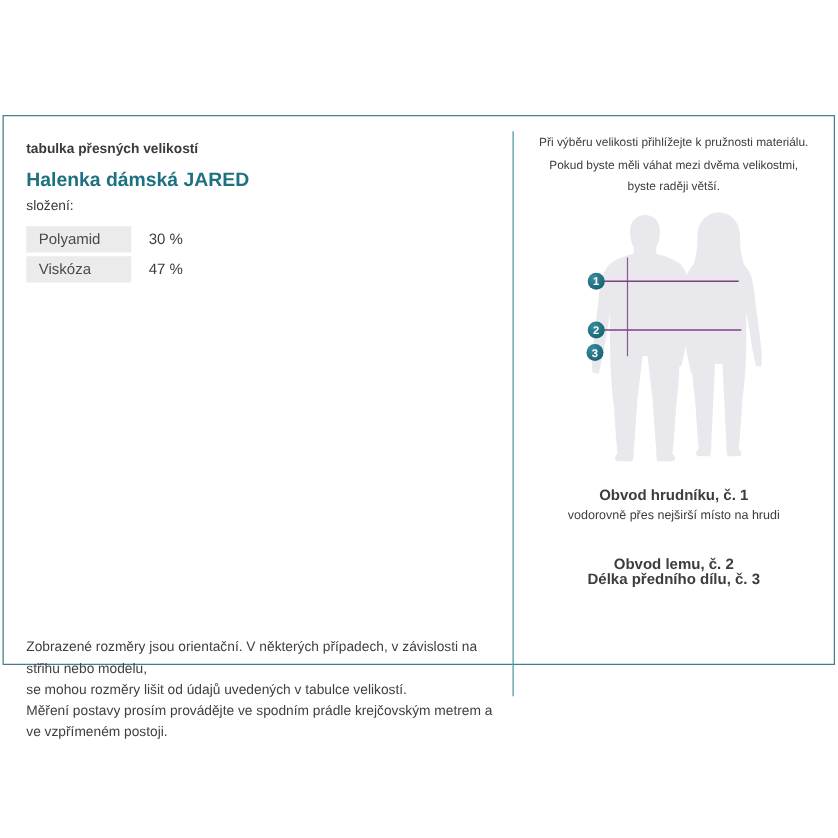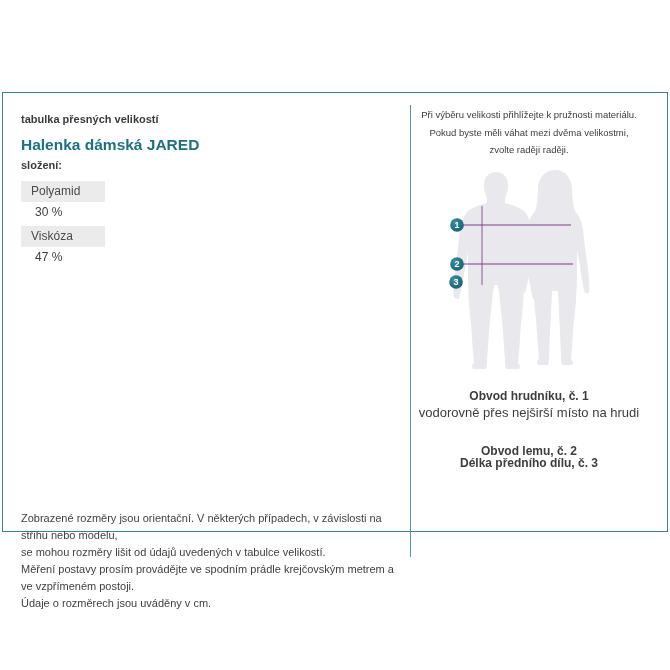--- a/index.html
+++ b/index.html
@@ -22,55 +22,55 @@
   .subtitle {
     position: absolute; left: 18px; top: 20px;
     font-size: 11px; font-weight: bold; color: #3a3a3a;
   }
   .product-title {
     position: absolute; left: 18px; top: 43px;
     font-size: 15.5px; font-weight: bold; color: #1e7180;
   }
   .comp-heading {
     position: absolute; left: 18px; top: 66px;
-    font-size: 11px; font-weight: bold; color: #3a3a3a; text-align: right;
+    font-size: 11px; font-weight: normal; color: #3a3a3a; text-align: right;
   }
   .comp-table { position: absolute; left: 18px; top: 88px; width: 240px; }
-  .comp-row { display: flex; align-items: stretch; margin-bottom: 3px; flex-direction: column; }
+  .comp-row { display: flex; align-items: stretch; margin-bottom: 3px; }
   .comp-cell-label {
     width: 84px; background: #ebebeb;
     font-size: 12px; color: #4a4a4a;
     padding: 3px 8px 4px 10px;
   }
   .comp-cell-value {
     font-size: 12px; color: #3d3d3d;
     padding: 3px 0 4px 14px;
   }
   .footnote {
     position: absolute; left: 18px; top: 417px; width: 380px;
     font-size: 11px; line-height: 17px; color: #3f3f3f;
   }
   
   .divider {
     position: absolute; left: 407px; top: 12px;
     width: 1px; height: 452px; background: #4f98a2;
   }
   
-  .right-col { position: absolute; left: 388px; top: 0; right: 0; height: 100%; }
+  .right-col { position: absolute; left: 408px; top: 0; right: 0; height: 100%; }
   .intro {
     position: absolute; left: 4px; right: 4px; top: 13px;
     text-align: center; font-size: 9.5px; line-height: 17.5px; color: #3c3c3c;
   }
   .figure-wrap { position: absolute; left: 44px; top: 68px; width: 178px; height: 216px; }
   .measurements {
     position: absolute; left: 0; right: 0; top: 297px;
     text-align: center; color: #3d3d3d;
   }
   .measure-label { font-size: 12px; font-weight: bold; line-height: 12px; }
-  .measure-note  { font-size: 13px; line-height: 12px; margin-top: 5px; }
+  .measure-note  { font-size: 10px; line-height: 12px; margin-top: 5px; }
   .measure-gap-1 { margin-top: 26px; }
   .measure-gap-2 { }
 </style>
 </head>
 <body>
 
 <div class="sheet">
 
   <section class="left-col">
     <div class="subtitle">tabulka přesných velikostí</div>
@@ -85,31 +85,30 @@
       <div class="comp-row">
         <div class="comp-cell-label">Viskóza</div>
         <div class="comp-cell-value">47 %</div>
       </div>
     </div>
 
     <div class="footnote">
       <div>Zobrazené rozměry jsou orientační. V některých případech, v závislosti na střihu nebo modelu,</div>
       <div>se mohou rozměry lišit od údajů uvedených v tabulce velikostí.</div>
       <div>Měření postavy prosím provádějte ve spodním prádle krejčovským metrem a ve vzpřímeném postoji.</div>
-      <div>Údaje o rozměrech jsou uváděny v cm.</div>
     </div>
   </section>
 
   <div class="divider"></div>
 
   <section class="right-col">
     <div class="intro">
       <div>Při výběru velikosti přihlížejte k pružnosti materiálu.</div>
       <div>Pokud byste měli váhat mezi dvěma velikostmi,</div>
-      <div>zvolte raději raději.</div>
+      <div>byste raději větší.</div>
     </div>
 
     <div class="figure-wrap">
       <svg width="178" height="216" viewBox="0 0 178 216">
         <defs>
           <radialGradient id="badgeGrad" cx="35%" cy="30%" r="80%">
             <stop offset="0%" stop-color="#3a8ea0"></stop>
             <stop offset="100%" stop-color="#135f6e"></stop>
           </radialGradient>
         </defs>

